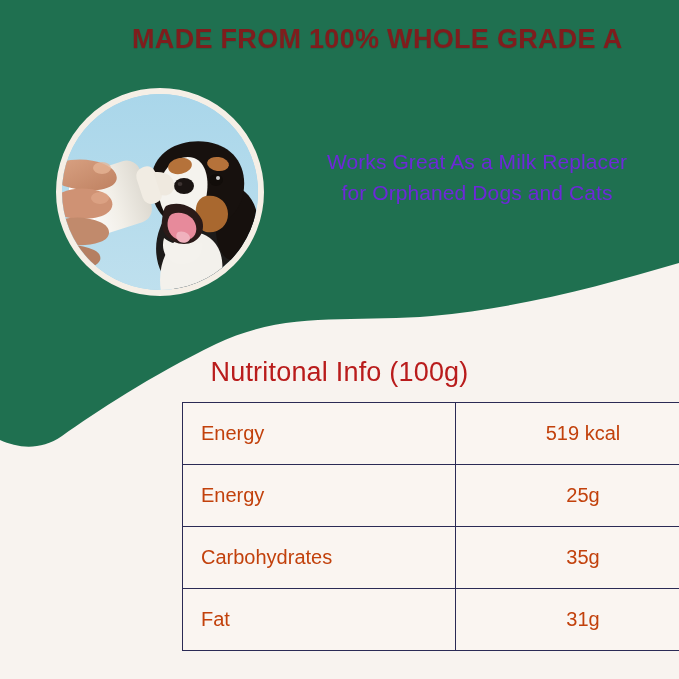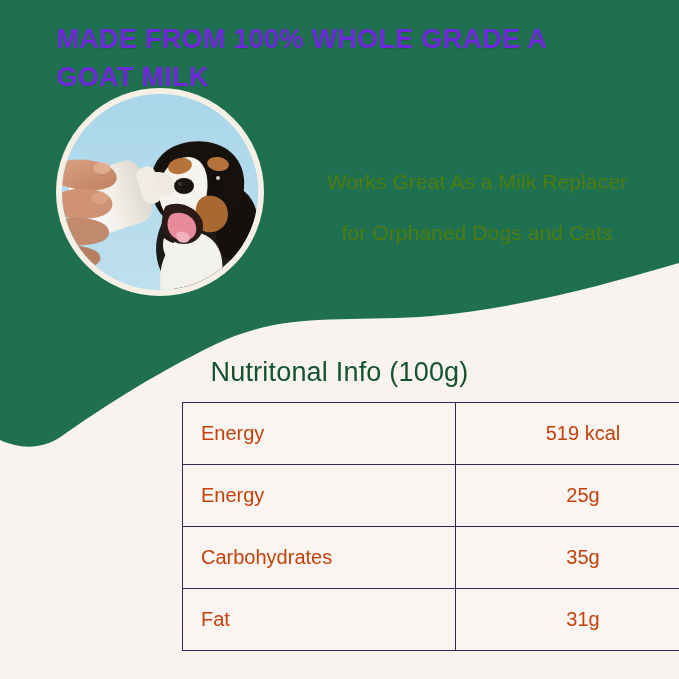--- a/index.html
+++ b/index.html
@@ -41,26 +41,27 @@
     z-index: 5;
     pointer-events: none;
   }
   .headline-inner {
     display: inline-block;
     text-align: left;
     width: 566px;
   }
   .headline-line {
     display: block;
-    color: #6d28d9;
+    color: #7f1d1d;
     font-size: 27px;
     font-weight: 700;
     letter-spacing: 0.3px;
     line-height: 38px;
     text-shadow: 0 1px 1px rgba(0,0,0,0.10);
+    text-align: right;
   }
 
   
   .photo-wrap {
     position: absolute;
     left: 56px;
     top: 88px;
     width: 230px;
     height: 210px;
     z-index: 6;
@@ -89,36 +90,35 @@
   .tagline {
     position: absolute;
     left: 292px;
     top: 146px;
     width: 370px;
     text-align: center;
     z-index: 5;
   }
   .tagline span {
     display: block;
-    color: #4d7c0f;
+    color: #6d28d9;
     font-size: 21px;
     font-weight: 400;
     line-height: 31px;
     letter-spacing: 0.1px;
-    margin-top: 20px;
   }
 
   
   .nutri-heading {
     position: absolute;
     left: 0;
     top: 357px;
     width: 679px;
     text-align: center;
-    color: #14532d;
+    color: #b91c1c;
     font-size: 27px;
     font-weight: 400;
     letter-spacing: 0.2px;
     z-index: 5;
   }
 
   
   .nutri-table {
     position: absolute;
     left: 182px;
@@ -157,21 +157,20 @@
     <path d="M0,0 L679,0 L679,263
              C600,286 520,308 432,316
              C352,323 286,310 216,344
              C150,376 96,412 62,436
              C40,451 18,448 0,440 Z" fill="#1f7050"></path>
   </svg>
 
   <div class="headline">
     <div class="headline-inner">
       <span class="headline-line">MADE FROM 100% WHOLE GRADE A</span>
-      <span class="headline-line">GOAT MILK</span>
     </div>
   </div>
 
   <div class="photo-wrap">
     <div class="photo-ring">
       <svg class="photo-svg" viewBox="0 0 208 208">
         <defs>
           <clipPath id="circClip">
               <circle cx="104" cy="104" r="104"></circle>
             </clipPath>

